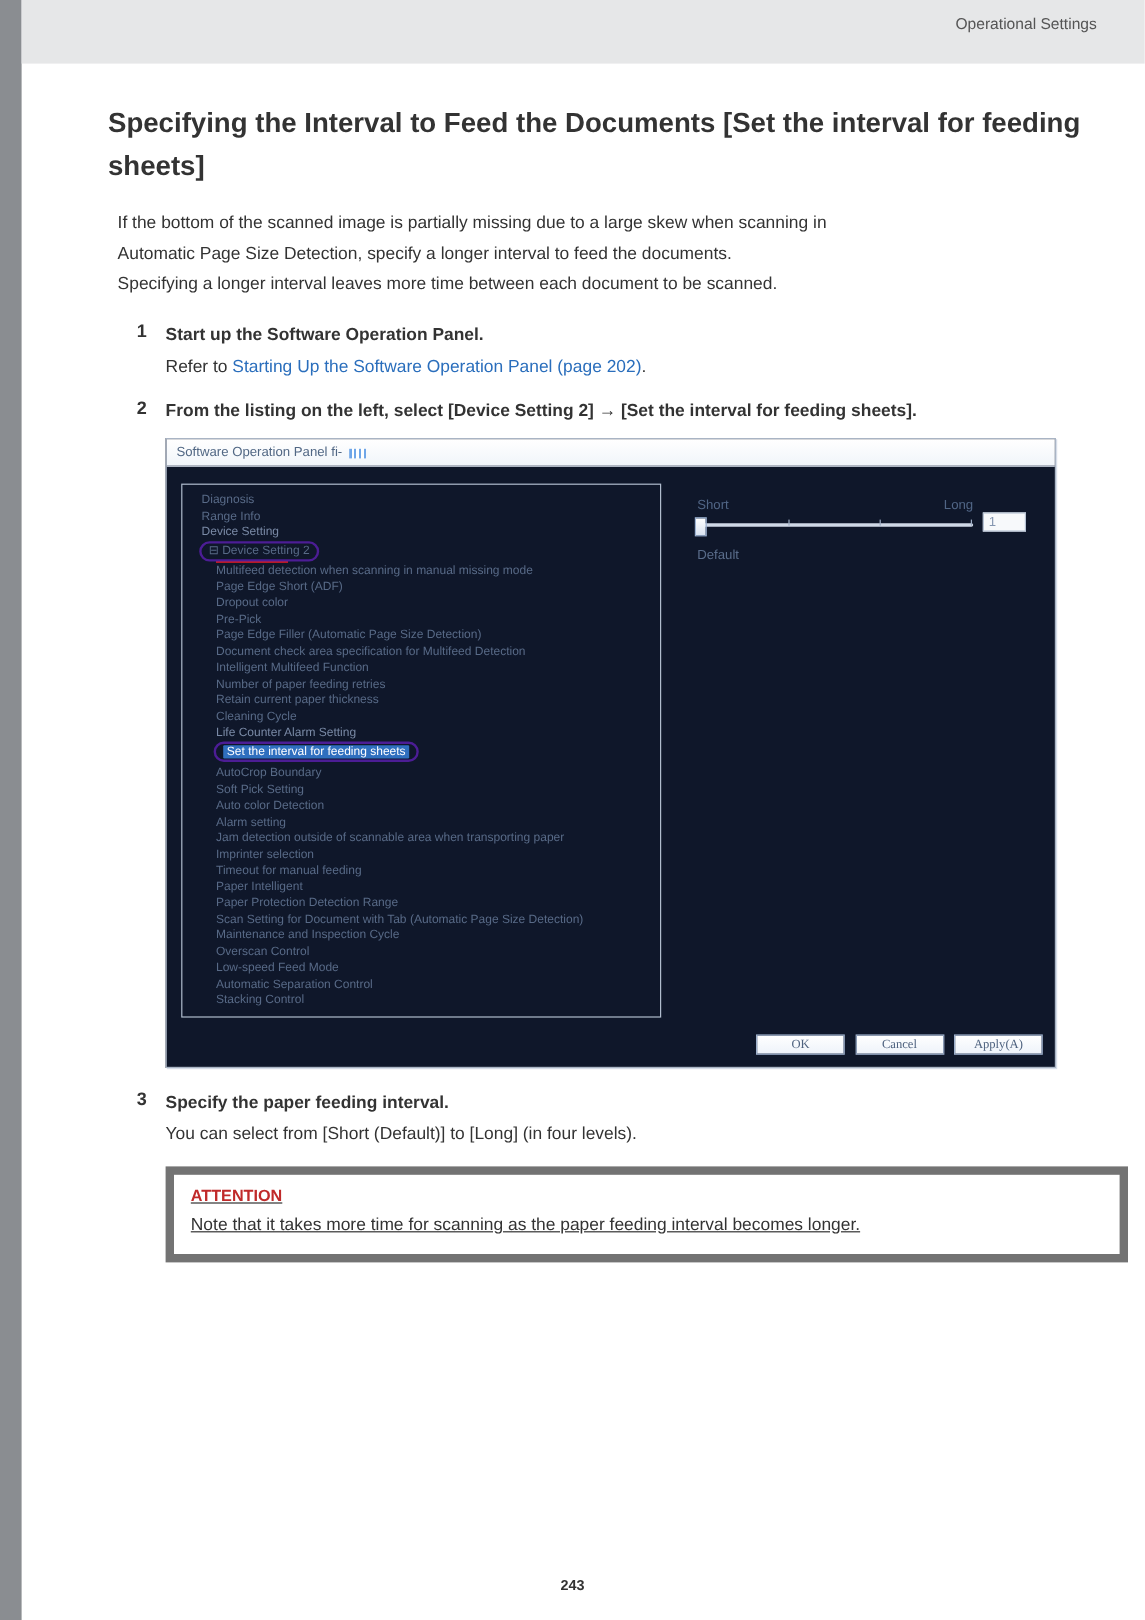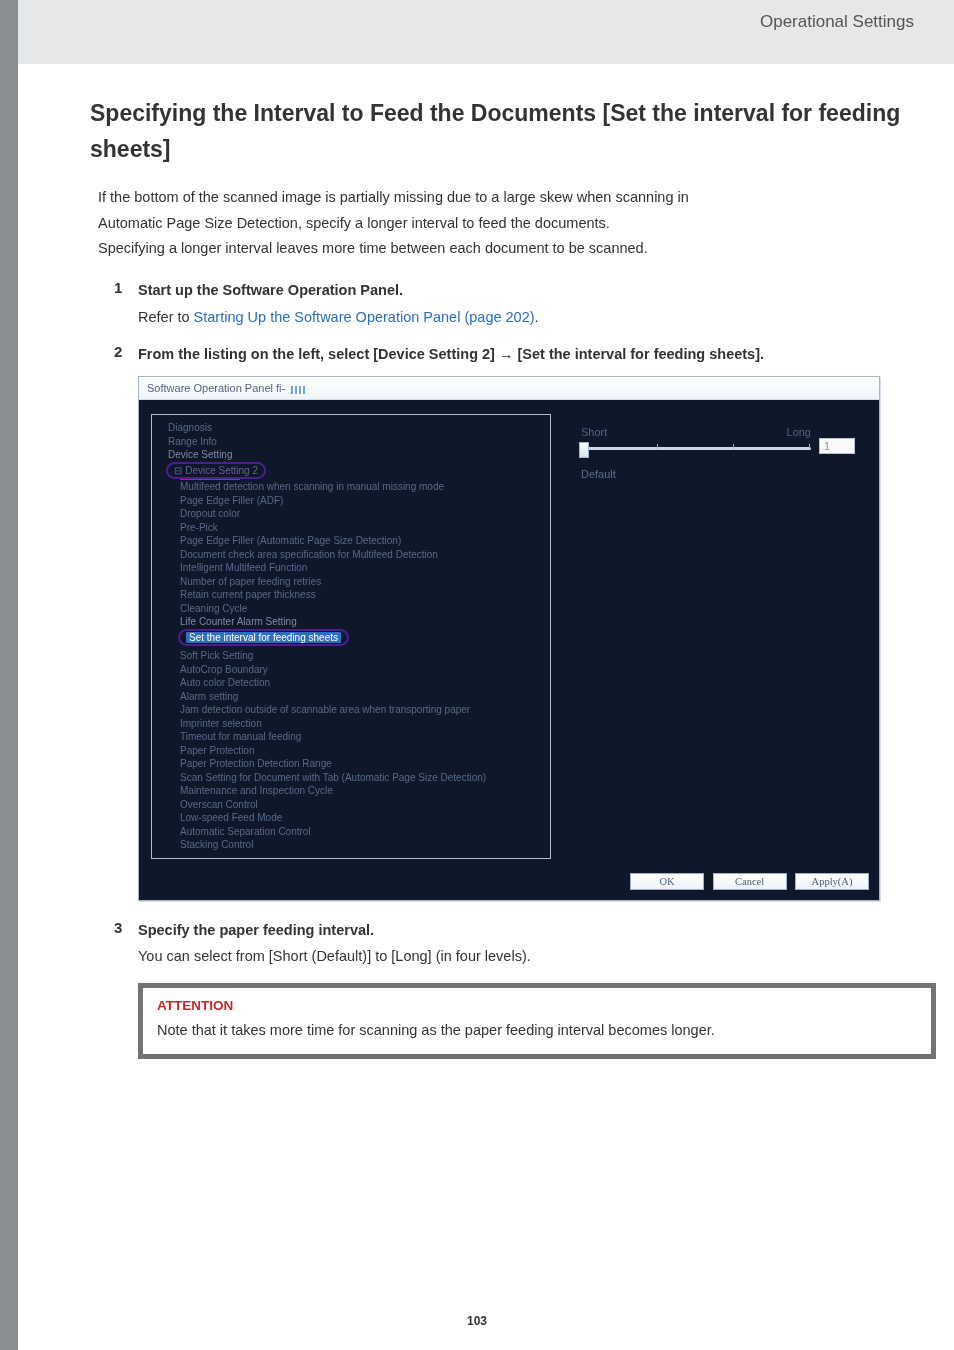--- a/index.html
+++ b/index.html
@@ -12,25 +12,25 @@
   }
   .left-bar {
     position: absolute;
     left: 0;
     top: 0;
     width: 18px;
     height: 1350px;
     background: #8a8d91;
   }
   .top-band {
-    height: 64px;
+    height: 53px;
     background: #e6e7e8;
     padding: 12px 40px 4px 0;
     text-align: right;
-    font-size: 17px;
+    font-size: 13px;
     color: #555;
     box-sizing: border-box;
     margin-left: 18px;
     position: relative;
   }
   .top-band .hdr { display: inline-block; }
   .content {
     margin-left: 18px;
     padding: 24px 52px 0 72px;
   }
@@ -190,24 +190,25 @@
     color:#4e627f;
     font-size: 10.5px;
     padding: 2px 0;
     width: 72px;
     text-align:center;
     margin-left: 4px;
     filter: blur(0.25px);
     font-family: Liberation Serif, serif;
   }
   .attention-box {
-    border: 5px solid #737373;
+    border: 7px solid #737373;
     margin: 14px 0 0 48px;
     width: 760px;
     padding: 10px 14px 12px 14px;
+    text-decoration: underline;
   }
   .attention-title {
     color: #c02a2a;
     font-weight: 700;
     font-size: 13.5px;
     margin-bottom: 6px;
   }
   .attention-text {
     font-size: 14.5px;
     color: #333;
@@ -268,40 +269,40 @@
         <span class="tsq"></span>
       </div>
       <div class="sop-body">
         <div class="tree-box">
           <div class="item l1">Diagnosis</div>
           <div class="item l1">Range Info</div>
           <div class="item l1 strike">Device Setting</div>
           <div class="item l1"><span class="red-ellipse">⊟ Device Setting 2</span></div>
           <div class="red-line"></div>
           <div class="item l2">Multifeed detection when scanning in manual missing mode</div>
-          <div class="item l2">Page Edge Filler (ADF)</div>
+          <div class="item l2">Page Edge Short (ADF)</div>
           <div class="item l2">Dropout color</div>
           <div class="item l2">Pre-Pick</div>
           <div class="item l2">Page Edge Filler (Automatic Page Size Detection)</div>
           <div class="item l2">Document check area specification for Multifeed Detection</div>
           <div class="item l2">Intelligent Multifeed Function</div>
           <div class="item l2">Number of paper feeding retries</div>
           <div class="item l2">Retain current paper thickness</div>
           <div class="item l2">Cleaning Cycle</div>
           <div class="item l2 strike">Life Counter Alarm Setting</div>
           <div class="item l2"><span class="red-ellipse"><span class="blue-sel">Set the interval for feeding sheets</span></span></div>
           <div class="item l2" style="height:3px;"></div>
+          <div class="item l2">AutoCrop Boundary</div>
           <div class="item l2">Soft Pick Setting</div>
-          <div class="item l2">AutoCrop Boundary</div>
           <div class="item l2">Auto color Detection</div>
           <div class="item l2">Alarm setting</div>
           <div class="item l2">Jam detection outside of scannable area when transporting paper</div>
           <div class="item l2">Imprinter selection</div>
           <div class="item l2">Timeout for manual feeding</div>
-          <div class="item l2">Paper Protection</div>
+          <div class="item l2">Paper Intelligent</div>
           <div class="item l2">Paper Protection Detection Range</div>
           <div class="item l2">Scan Setting for Document with Tab (Automatic Page Size Detection)</div>
           <div class="item l2">Maintenance and Inspection Cycle</div>
           <div class="item l2">Overscan Control</div>
           <div class="item l2">Low-speed Feed Mode</div>
           <div class="item l2">Automatic Separation Control</div>
           <div class="item l2">Stacking Control</div>
         </div>
         <div class="panel-right">
           <div class="slider-row">
@@ -339,14 +340,14 @@
     </div>
   </div>
 
   <div class="attention-box">
     <div class="attention-title">ATTENTION</div>
     <div class="attention-text">Note that it takes more time for scanning as the paper feeding interval becomes longer.</div>
   </div>
 
 </div>
 
-<div class="page-num">103</div>
+<div class="page-num">243</div>
 </div>
 
 </body></html>

